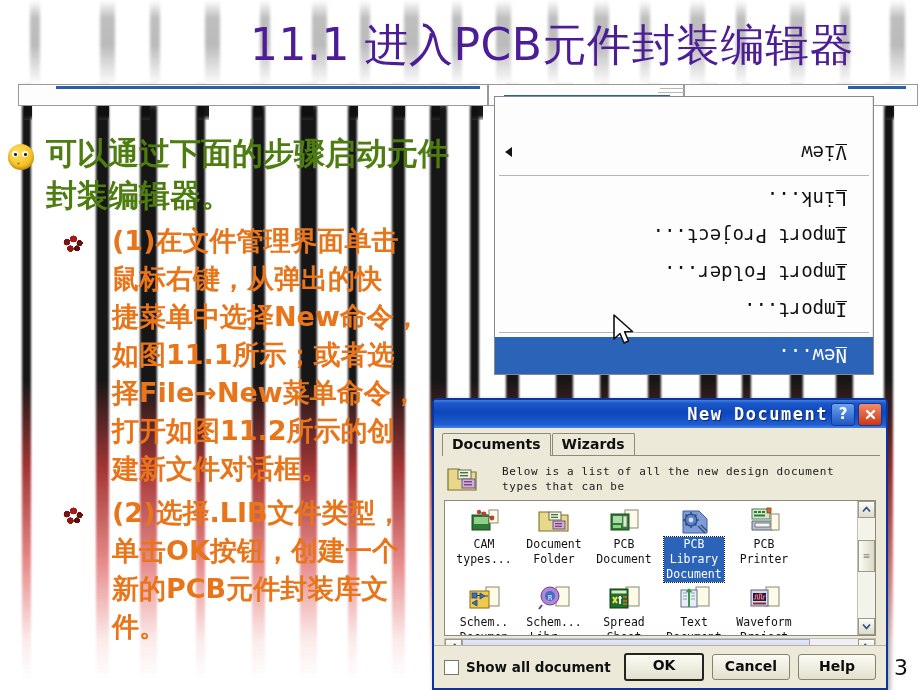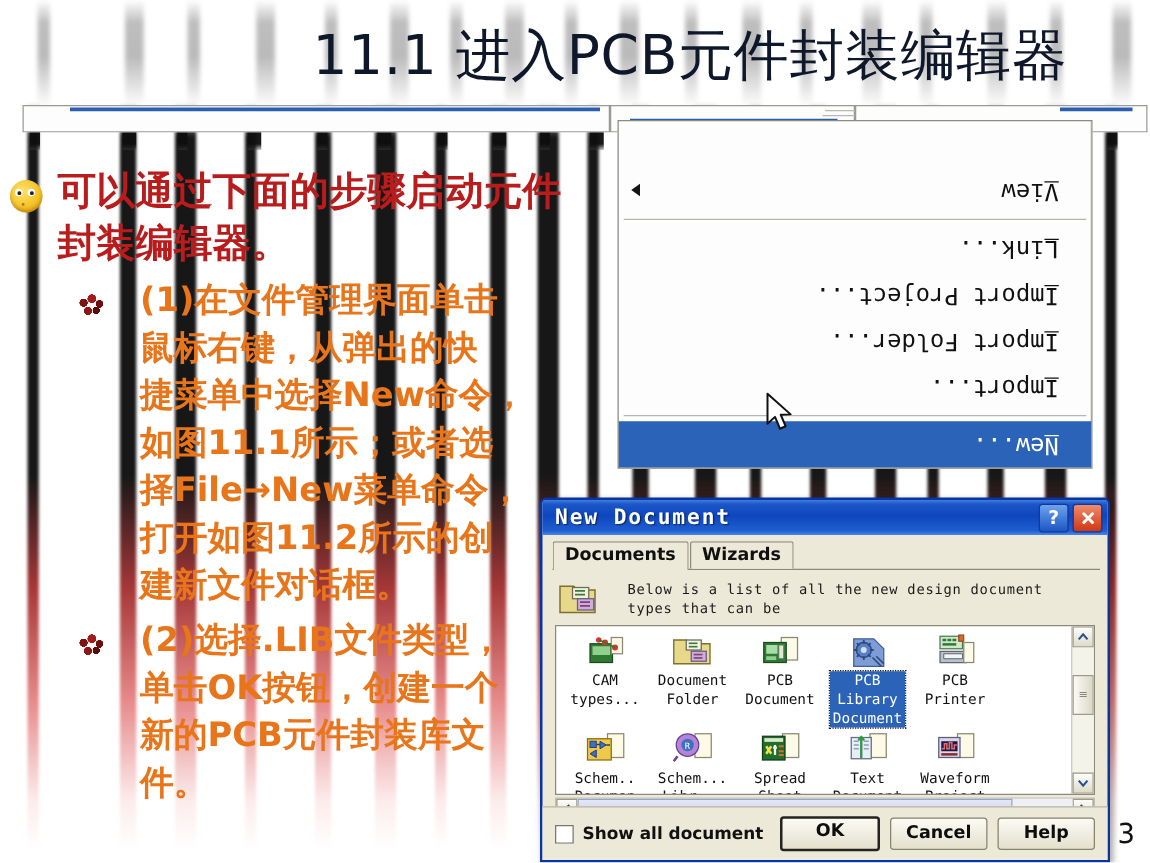--- a/index.html
+++ b/index.html
@@ -38,30 +38,30 @@
   }
   .streak.s-stub{
     background:linear-gradient(to bottom,rgba(15,15,15,.96) 0,rgba(15,15,15,.96) 70%,rgba(80,80,80,.3) 100%);
     filter:blur(.6px);
   }
 
   
   .slide-title{
     position:absolute;left:250px;top:16px;width:660px;height:60px;
     z-index:5;
-    font-size:44px;line-height:58px;color:#0f172a;
+    font-size:44px;line-height:58px;color:#4c1d95;
     font-family:"DejaVu Sans","Liberation Sans",sans-serif;
     letter-spacing:.5px;white-space:nowrap;
   }
 
   
   .body-text{position:absolute;left:0;top:132px;width:452px;z-index:6;}
   .lvl1{
     position:relative;padding-left:46px;
-    color:#b91c1c;font-size:31px;line-height:42px;font-weight:600;
+    color:#4d7c0f;font-size:31px;line-height:42px;font-weight:600;
     font-family:"DejaVu Sans","Liberation Sans",sans-serif;
   }
   .lvl1 .bullet-emoji{
     position:absolute;left:8px;top:12px;width:26px;height:26px;border-radius:50%;
     background:radial-gradient(circle at 38% 34%, #ffe169 0%, #f5c428 55%, #d79b12 100%);
     box-shadow:inset 0 -2px 3px rgba(150,90,0,.45);
   }
   .lvl1 .bullet-emoji::before{
     content:"";position:absolute;left:4px;top:7px;width:6px;height:6px;border-radius:50%;
     background:#fff;box-shadow:10px 0 0 #fff;
@@ -123,21 +123,21 @@
     font-family:"DejaVu Sans","Liberation Sans",sans-serif;
   }
   .dlg-tb{
     height:28px;border-radius:2px 2px 0 0;
     background:linear-gradient(to bottom,#3f7ee0 0%,#1b57c8 12%,#0e46bd 45%,#1f5ed0 88%,#4a86e8 100%);
     display:flex;align-items:center;padding:0 4px 0 10px;
   }
   .dlg-title{
     flex:1;color:#fff;font-size:17px;font-weight:bold;letter-spacing:1.5px;
     font-family:"DejaVu Sans Mono","Liberation Mono",monospace;
-    text-shadow:1px 1px 1px rgba(0,0,0,.5);white-space:nowrap;
+    text-shadow:1px 1px 1px rgba(0,0,0,.5);white-space:nowrap;text-align:right;
   }
   .tb-btn{
     width:22px;height:21px;margin-left:3px;border-radius:3px;border:1px solid #13379b;
     display:flex;align-items:center;justify-content:center;color:#fff;font-size:15px;font-weight:bold;
   }
   .tb-help{background:linear-gradient(to bottom,#6ea3ee,#1c56c4);}
   .tb-close{background:linear-gradient(to bottom,#f08c6a,#cf3613);}
   .tb-close svg{display:block;}
 
   .dlg-body{padding:5px 6px 0 6px;}

